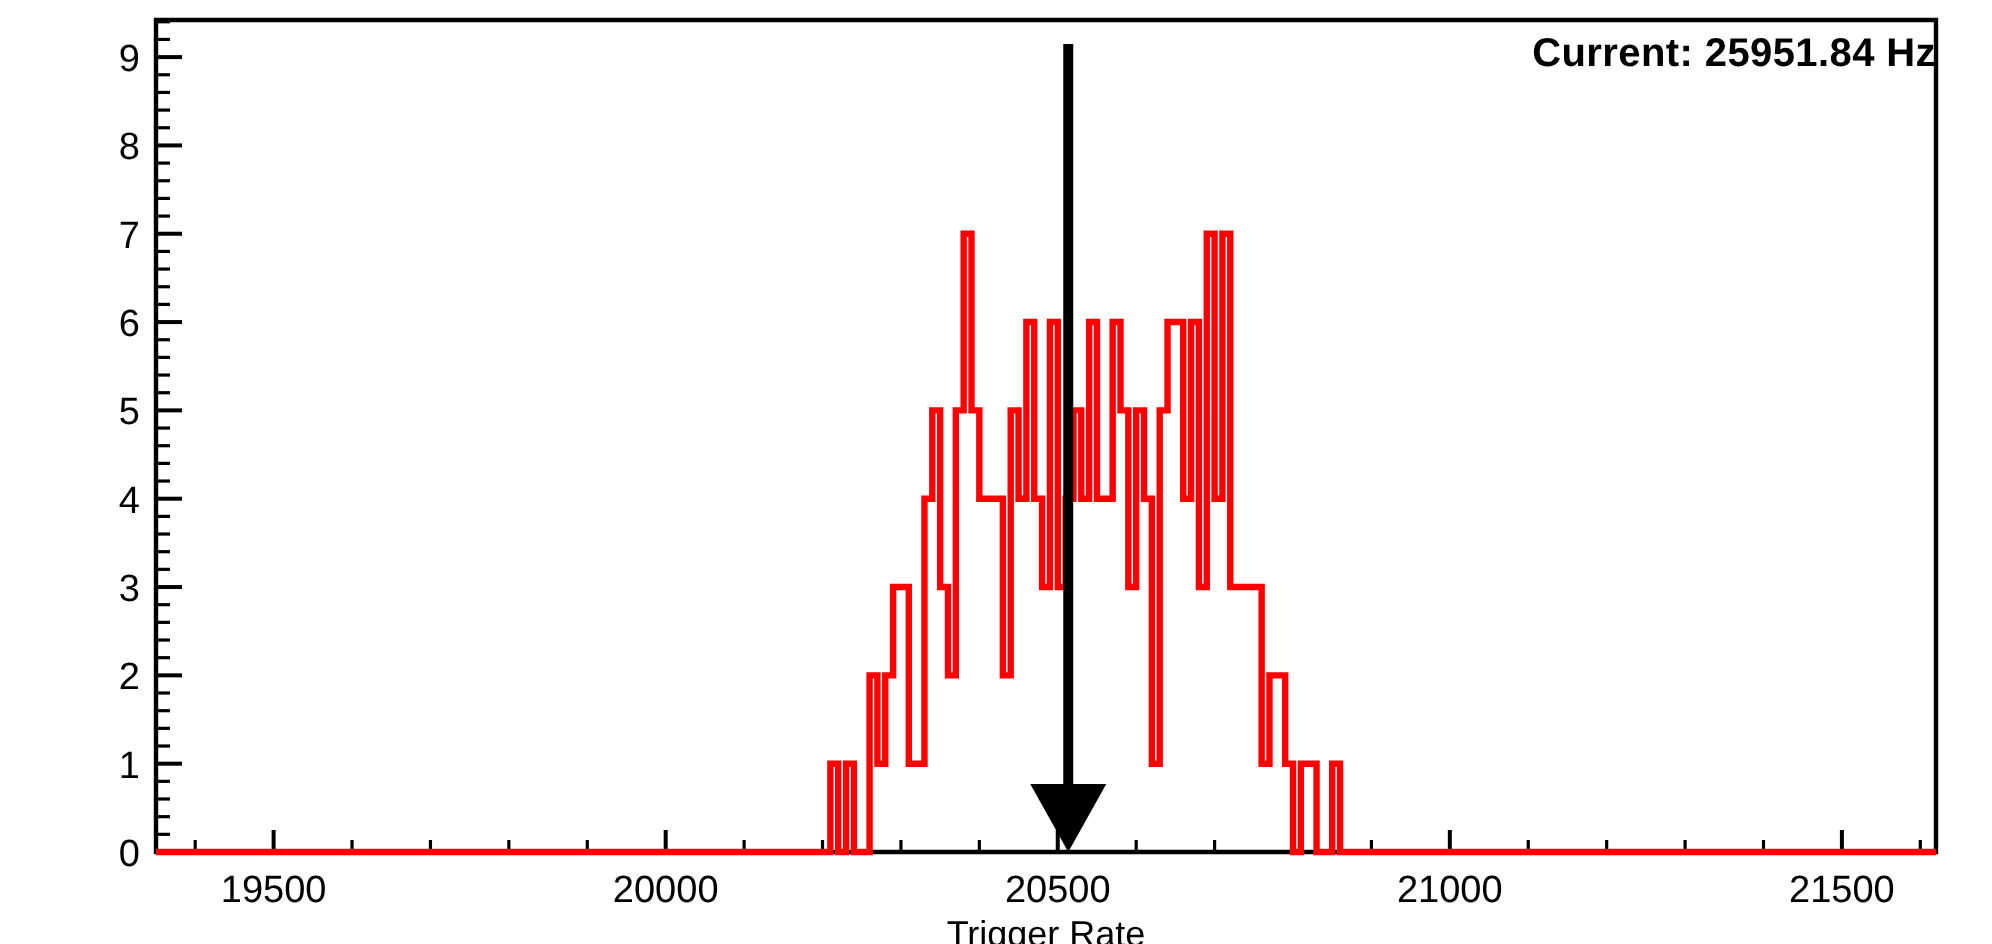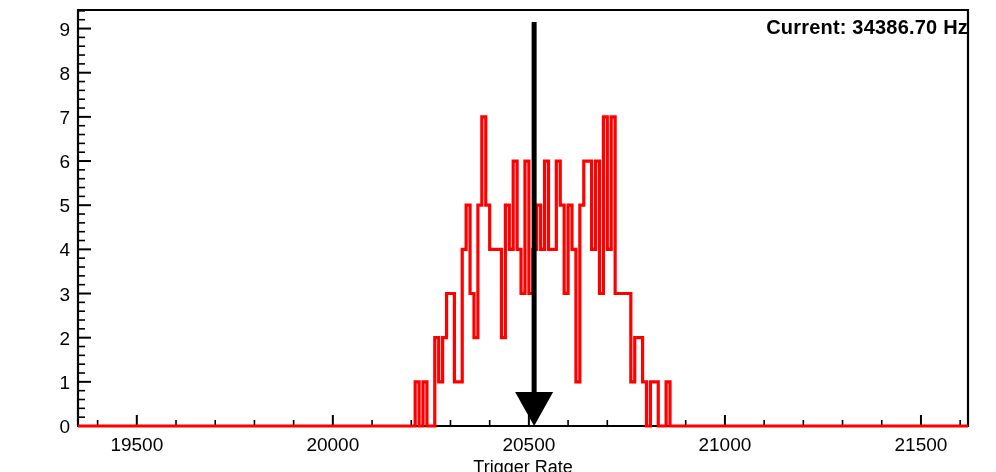--- a/index.html
+++ b/index.html
@@ -68,21 +68,21 @@
   }
   .marker-line {
     stroke-width: 5;
   }
 </style>
 </head>
 <body>
 
 <div id="root-canvas">
 
-  <div id="plot-title">Current: 34386.70 Hz</div>
+  <div id="plot-title">Current: 25951.84 Hz</div>
 
   <svg id="chart-svg" width="996" height="472">
     <g id="frame-group">
         <path d="M 78 426 L 78 10 L 968 10 L 968 426 L 78 426 Z" class="frame-line" stroke="#000000"></path>
       </g>
     <g id="ticks-group">
         <line x1="78" y1="426" x2="91" y2="426" class="tick-major" stroke="#000000"></line>
         <line x1="78" y1="381.8386411889596" x2="91" y2="381.8386411889596" class="tick-major" stroke="#000000"></line>
         <line x1="78" y1="337.6772823779193" x2="91" y2="337.6772823779193" class="tick-major" stroke="#000000"></line>
         <line x1="78" y1="293.515923566879" x2="91" y2="293.515923566879" class="tick-major" stroke="#000000"></line>

